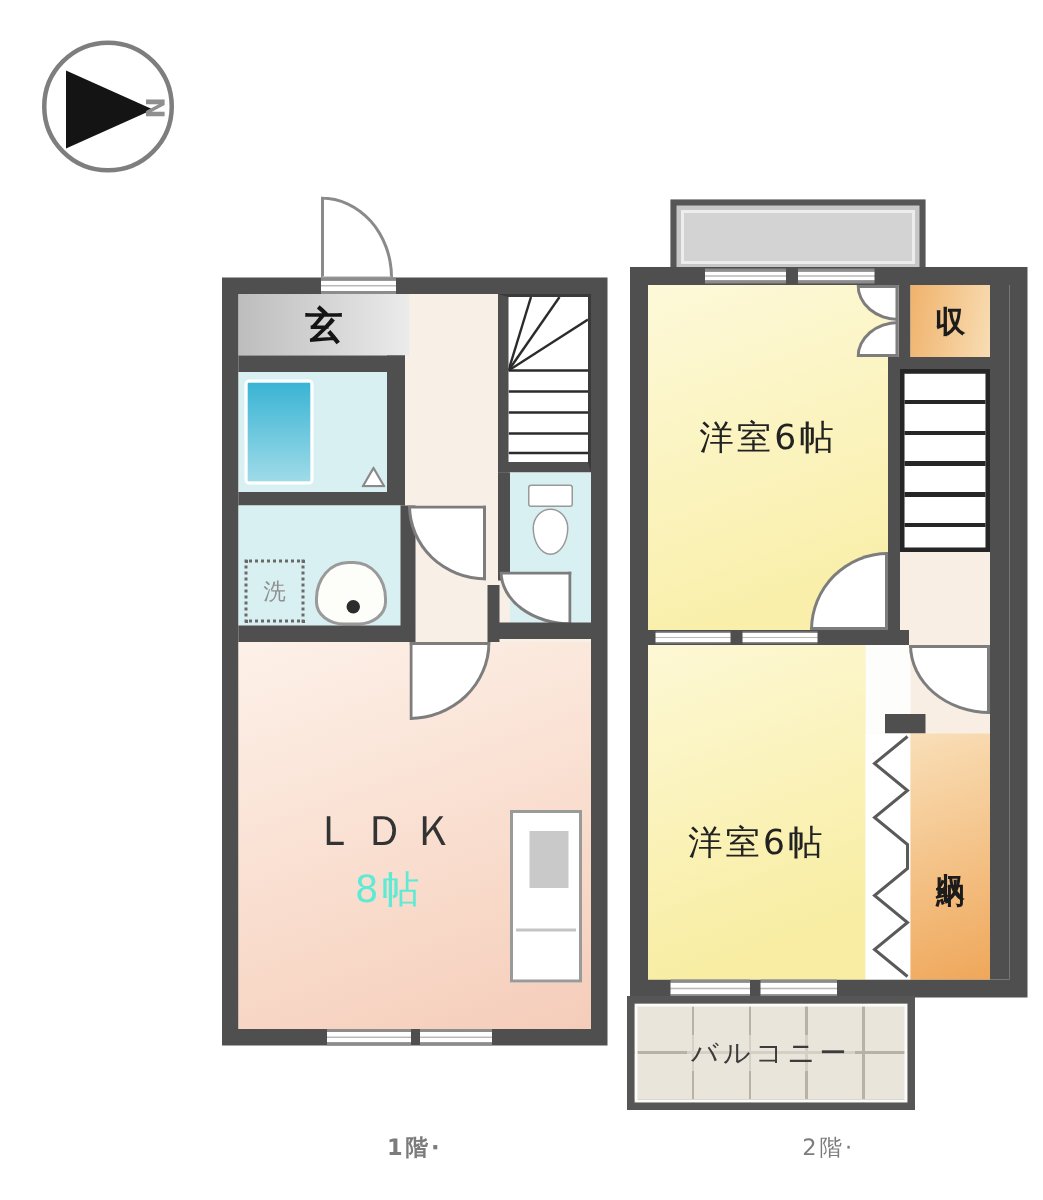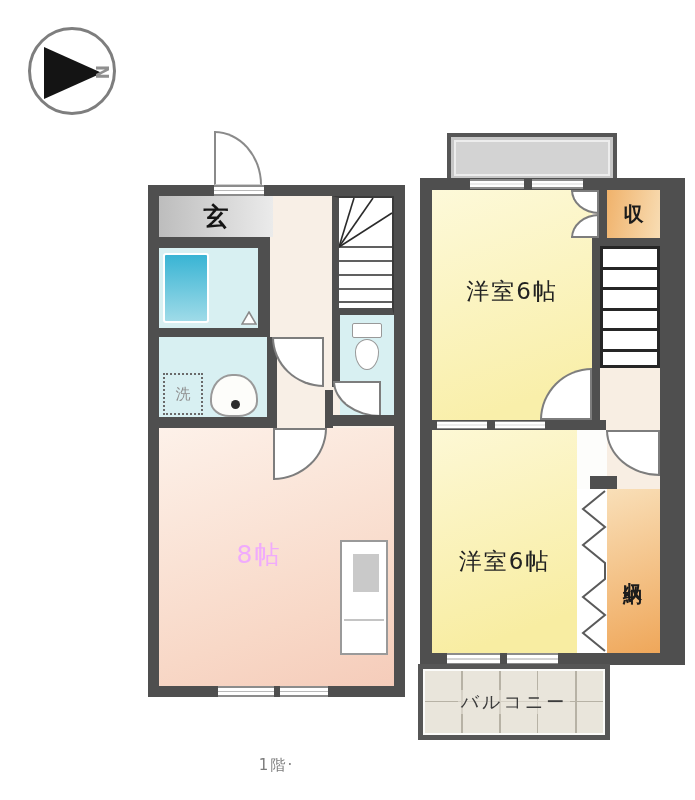--- a/index.html
+++ b/index.html
@@ -96,21 +96,22 @@
 
     <div class="wall" style="left:11px;top:232px;width:114px;height:11px;"></div>
     <div class="wall" style="left:179px;top:230px;width:67px;height:11px;"></div>
     <div class="room" style="left:11px;top:243px;width:235px;height:258px;background:linear-gradient(160deg,#fdf1e9 0%,#f8d8c7 70%,#f5ccba 100%);"></div>
     <div class="door arc-br" style="left:125px;top:243px;width:54px;height:52px;"></div>
     <div class="abs" style="left:192px;top:355px;width:48px;height:115px;background:#fff;border:2px solid #9a9a9a;">
       <div class="abs" style="left:11px;top:12px;width:26px;height:38px;background:#c9c9c9;"></div>
       <div class="abs" style="left:2px;top:77px;width:40px;height:2px;background:#c4c4c4;"></div>
     </div>
     <div class="roomlbl" style="left:31px;top:350px;width:160px;text-align:center;">
-      <div style="font-size:25px;letter-spacing:2px;color:#f0abfc;margin-top:3px;">8帖</div>
+      <div style="font-size:28px;letter-spacing:5px;color:#333;">ＬＤＫ</div>
+      <div style="font-size:25px;letter-spacing:2px;color:#5eead4;margin-top:3px;">8帖</div>
     </div>
 
     <div class="win" style="left:70px;top:501px;width:56px;height:11px;"></div>
     <div class="win" style="left:132px;top:501px;width:48px;height:11px;"></div>
   </div>
 
   <div class="plan" style="left:420px;top:178px;width:265px;height:487px;">
     <div class="base" style="left:12px;top:12px;width:241px;height:463px;background:#f8eee3;"></div>
 
     <div class="win" style="left:50px;top:1px;width:54px;height:10px;"></div>
@@ -161,15 +162,16 @@
 
   <div class="abs" style="left:418px;top:664px;width:192px;height:76px;border:5px solid #565656;
               background-color:#e9e5db;
               background-image:repeating-linear-gradient(90deg,#b7b2a5 0 1.5px,transparent 1.5px 38px),repeating-linear-gradient(180deg,#b7b2a5 0 1.5px,transparent 1.5px 32px);
               box-shadow:inset 0 0 0 2px #fbfbf9;">
     <div class="cl" style="width:100%;height:100%;align-items:center;">
       <span style="font-size:18px;letter-spacing:3px;color:#3c3c3c;background:rgba(233,229,219,0.6);padding:0 3px;">バルコニー</span>
     </div>
   </div>
 
-  <div class="cap" style="left:148px;top:756px;width:257px;">1階·</div>
+  <div class="cap" style="left:148px;top:756px;width:257px;font-weight:bold;">1階·</div>
+  <div class="cap" style="left:420px;top:756px;width:265px;">2階·</div>
 
 </div>
 
 </body></html>

